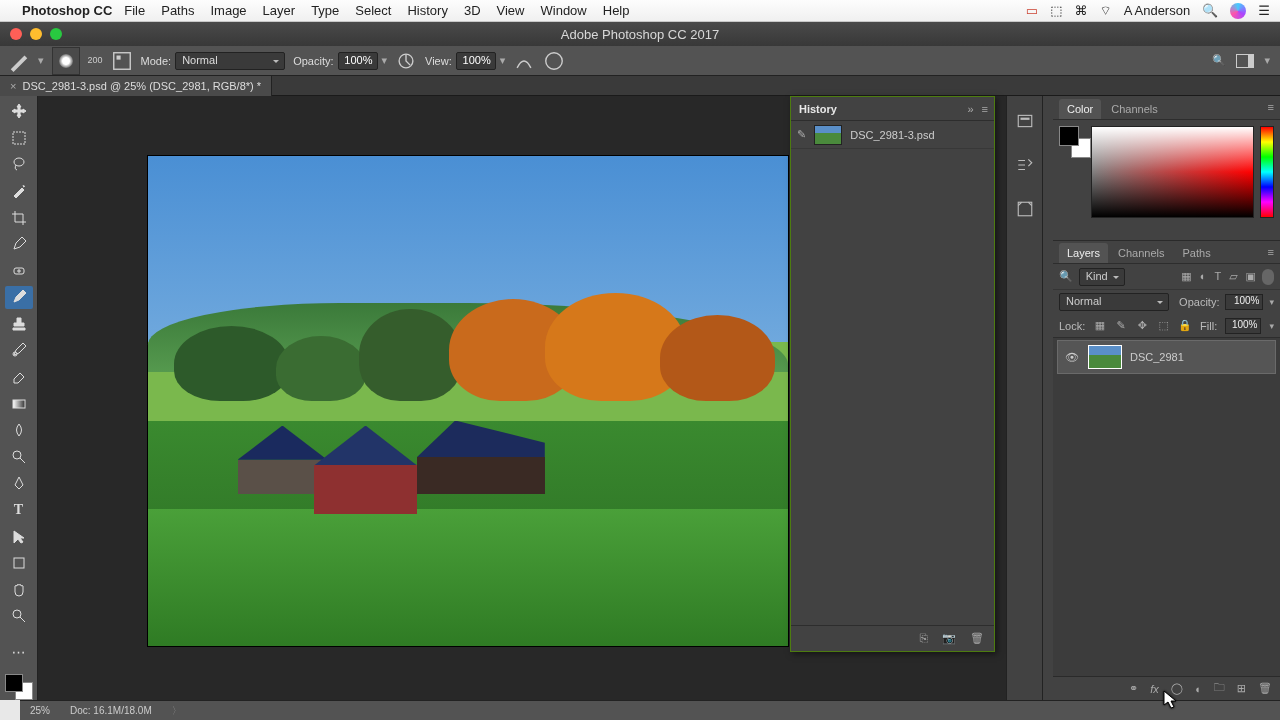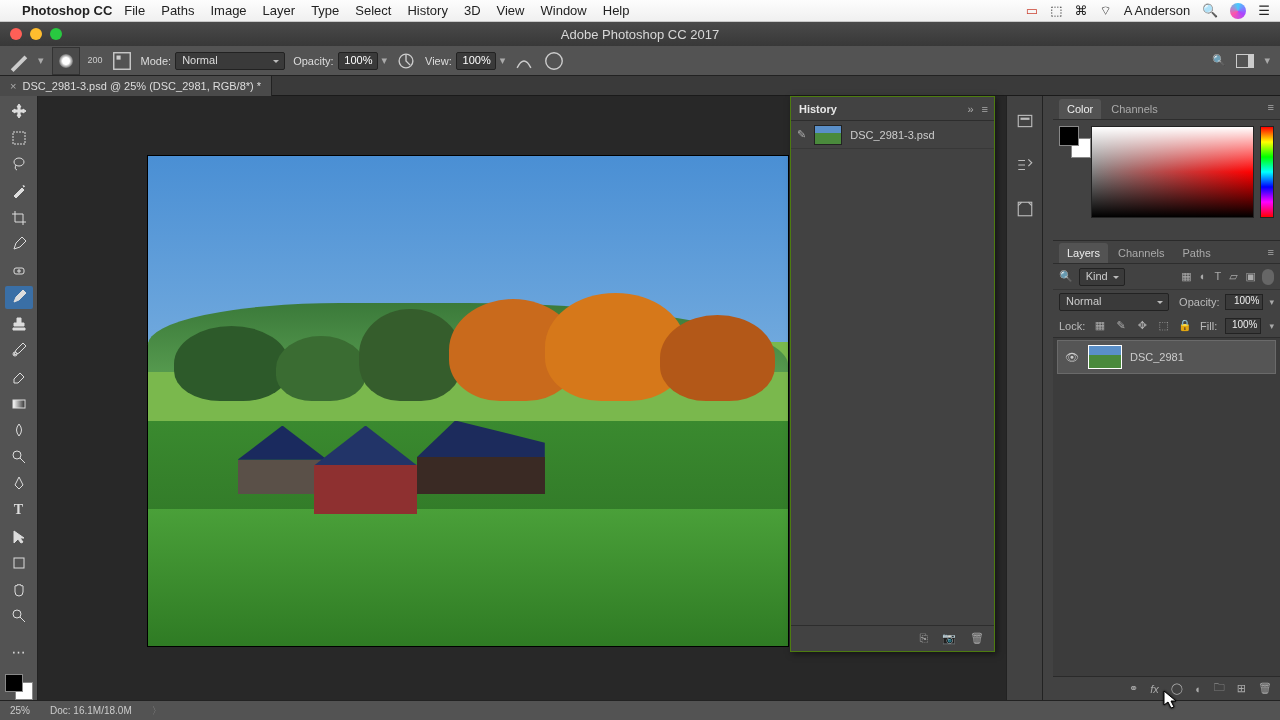--- a/index.html
+++ b/index.html
@@ -101,21 +101,21 @@
 .lock-row .lic { width:14px; height:14px; color:#aaa; display:flex; align-items:center; justify-content:center; }
 
 .layer-list { flex:1; background:#3c3c3c; }
 .layer-row { height:34px; background:#555; display:flex; align-items:center; padding:0 6px; gap:8px; border:1px solid #6a6a6a; margin:2px 4px; }
 .layer-row .eye { width:16px; text-align:center; }
 .layer-row .lthumb { width:34px; height:24px; background:linear-gradient(#5a8fc8 40%,#4a8a3c 40%); border:1px solid #fff; }
 
 .layers-footer { height:24px; border-top:1px solid #2a2a2a; display:flex; justify-content:flex-end; align-items:center; gap:12px; padding:0 8px; color:#aaa; }
 
 
-.statusbar { height:20px; background:#535353; border-top:1px solid #222; display:flex; align-items:center; color:#ccc; font-size:10px; padding:0 10px; gap:20px; }
+.statusbar { height:20px; background:#535353; border-top:1px solid #222; display:flex; align-items:center; color:#ccc; font-size:10px; padding:0 10px; gap:20px;margin-left:20px; }
 .statusbar .chev { color:#888; }
 .opt-select,.lyr-kind { position:relative; }
 .opt-select::after,.lyr-kind::after { content:""; border:3px solid transparent; border-top-color:#bbb; position:absolute; right:5px; top:7px; }
 
 
 .cursor-ptr { position:absolute; width:16px; height:20px; pointer-events:none; z-index:999; }
 .cursor-ptr svg { filter:drop-shadow(0 0 1px #000); }
 </style>
 </head>
 <body>

